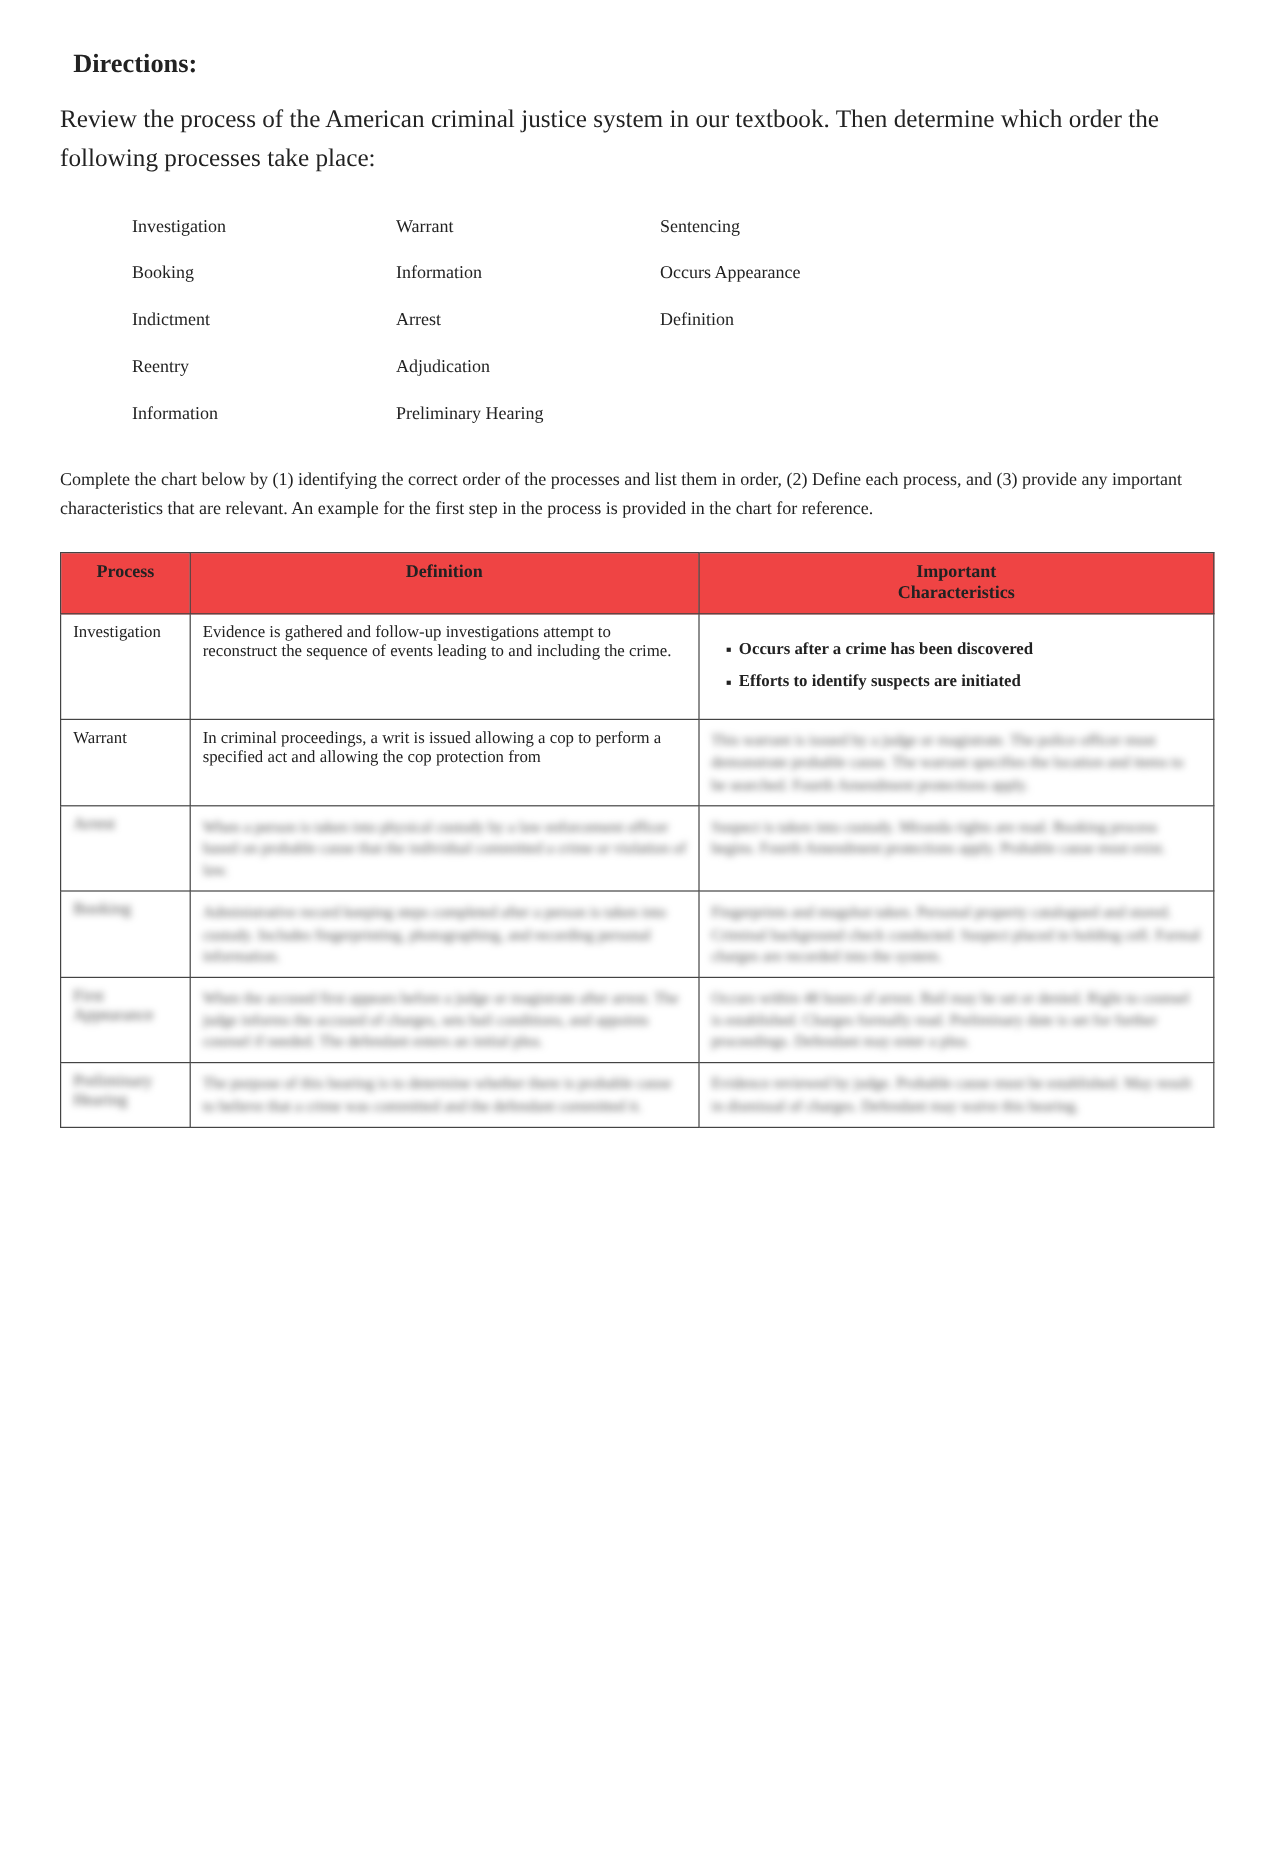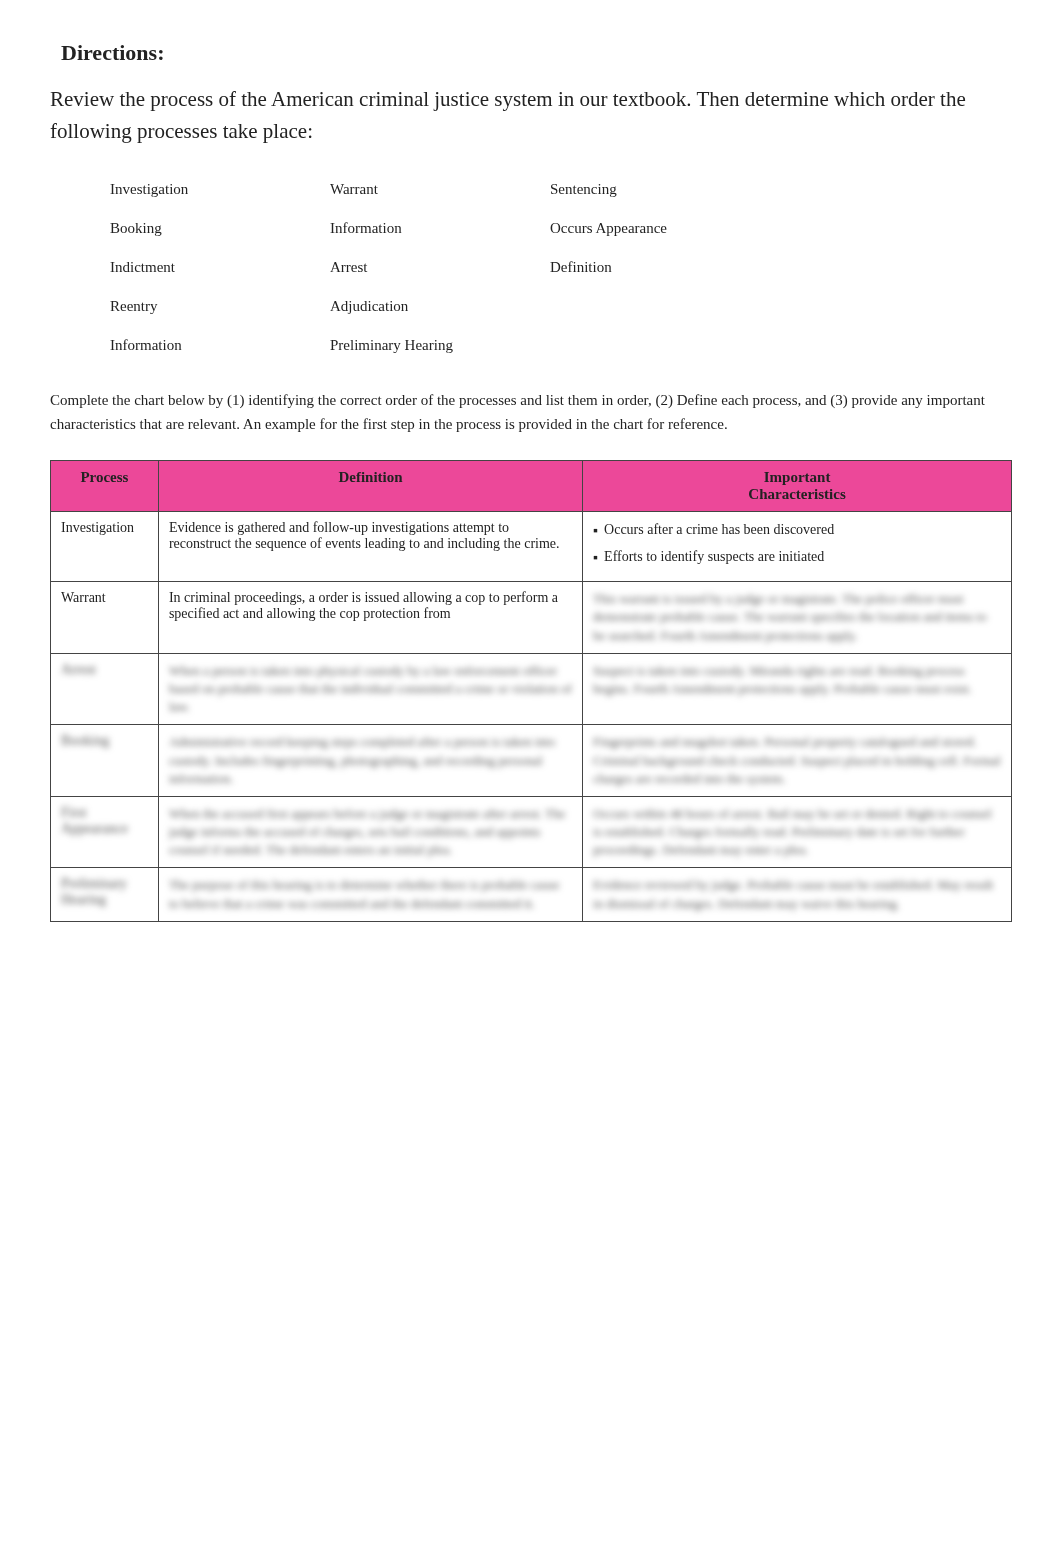--- a/index.html
+++ b/index.html
@@ -47,34 +47,35 @@
       font-size: 14px;
     }
     table.chart th, table.chart td {
       border: 1.5px solid #444;
       padding: 8px 10px;
       vertical-align: top;
     }
     table.chart thead th {
       font-weight: bold;
       font-size: 15px;
-      background: #ec4899;
+      background: #ef4444;
     }
     table.chart tbody td {
       vertical-align: top;
     }
     .blurred {
       filter: blur(3px);
       user-select: none;
       color: #555;
     }
     .char-list {
       list-style: none;
       padding: 0;
-      margin: 0;
+      margin: 12px;
+      font-weight: bold;
     }
     .char-list li {
       display: flex;
       align-items: flex-start;
       margin-bottom: 6px;
       line-height: 1.4;
     }
     .char-list li::before {
       content: '▪';
       margin-right: 6px;
@@ -139,21 +140,21 @@
         <ul class="char-list">
           <li>Occurs after a crime has been discovered</li>
           <li>Efforts to identify suspects are initiated</li>
         </ul>
       </td>
     </tr>
 
     <tr>
       <td>Warrant</td>
       <td>
-        In criminal proceedings, a order is issued allowing a cop to perform a specified act and allowing the cop protection from
+        In criminal proceedings, a writ is issued allowing a cop to perform a specified act and allowing the cop protection from
       </td>
       <td>
         <div class="blurred-block">
           This warrant is issued by a judge or magistrate. The police officer must demonstrate probable cause. The warrant specifies the location and items to be searched. Fourth Amendment protections apply.
         </div>
       </td>
     </tr>
 
     <tr>
       <td><span class="blurred">Arrest</span></td>

